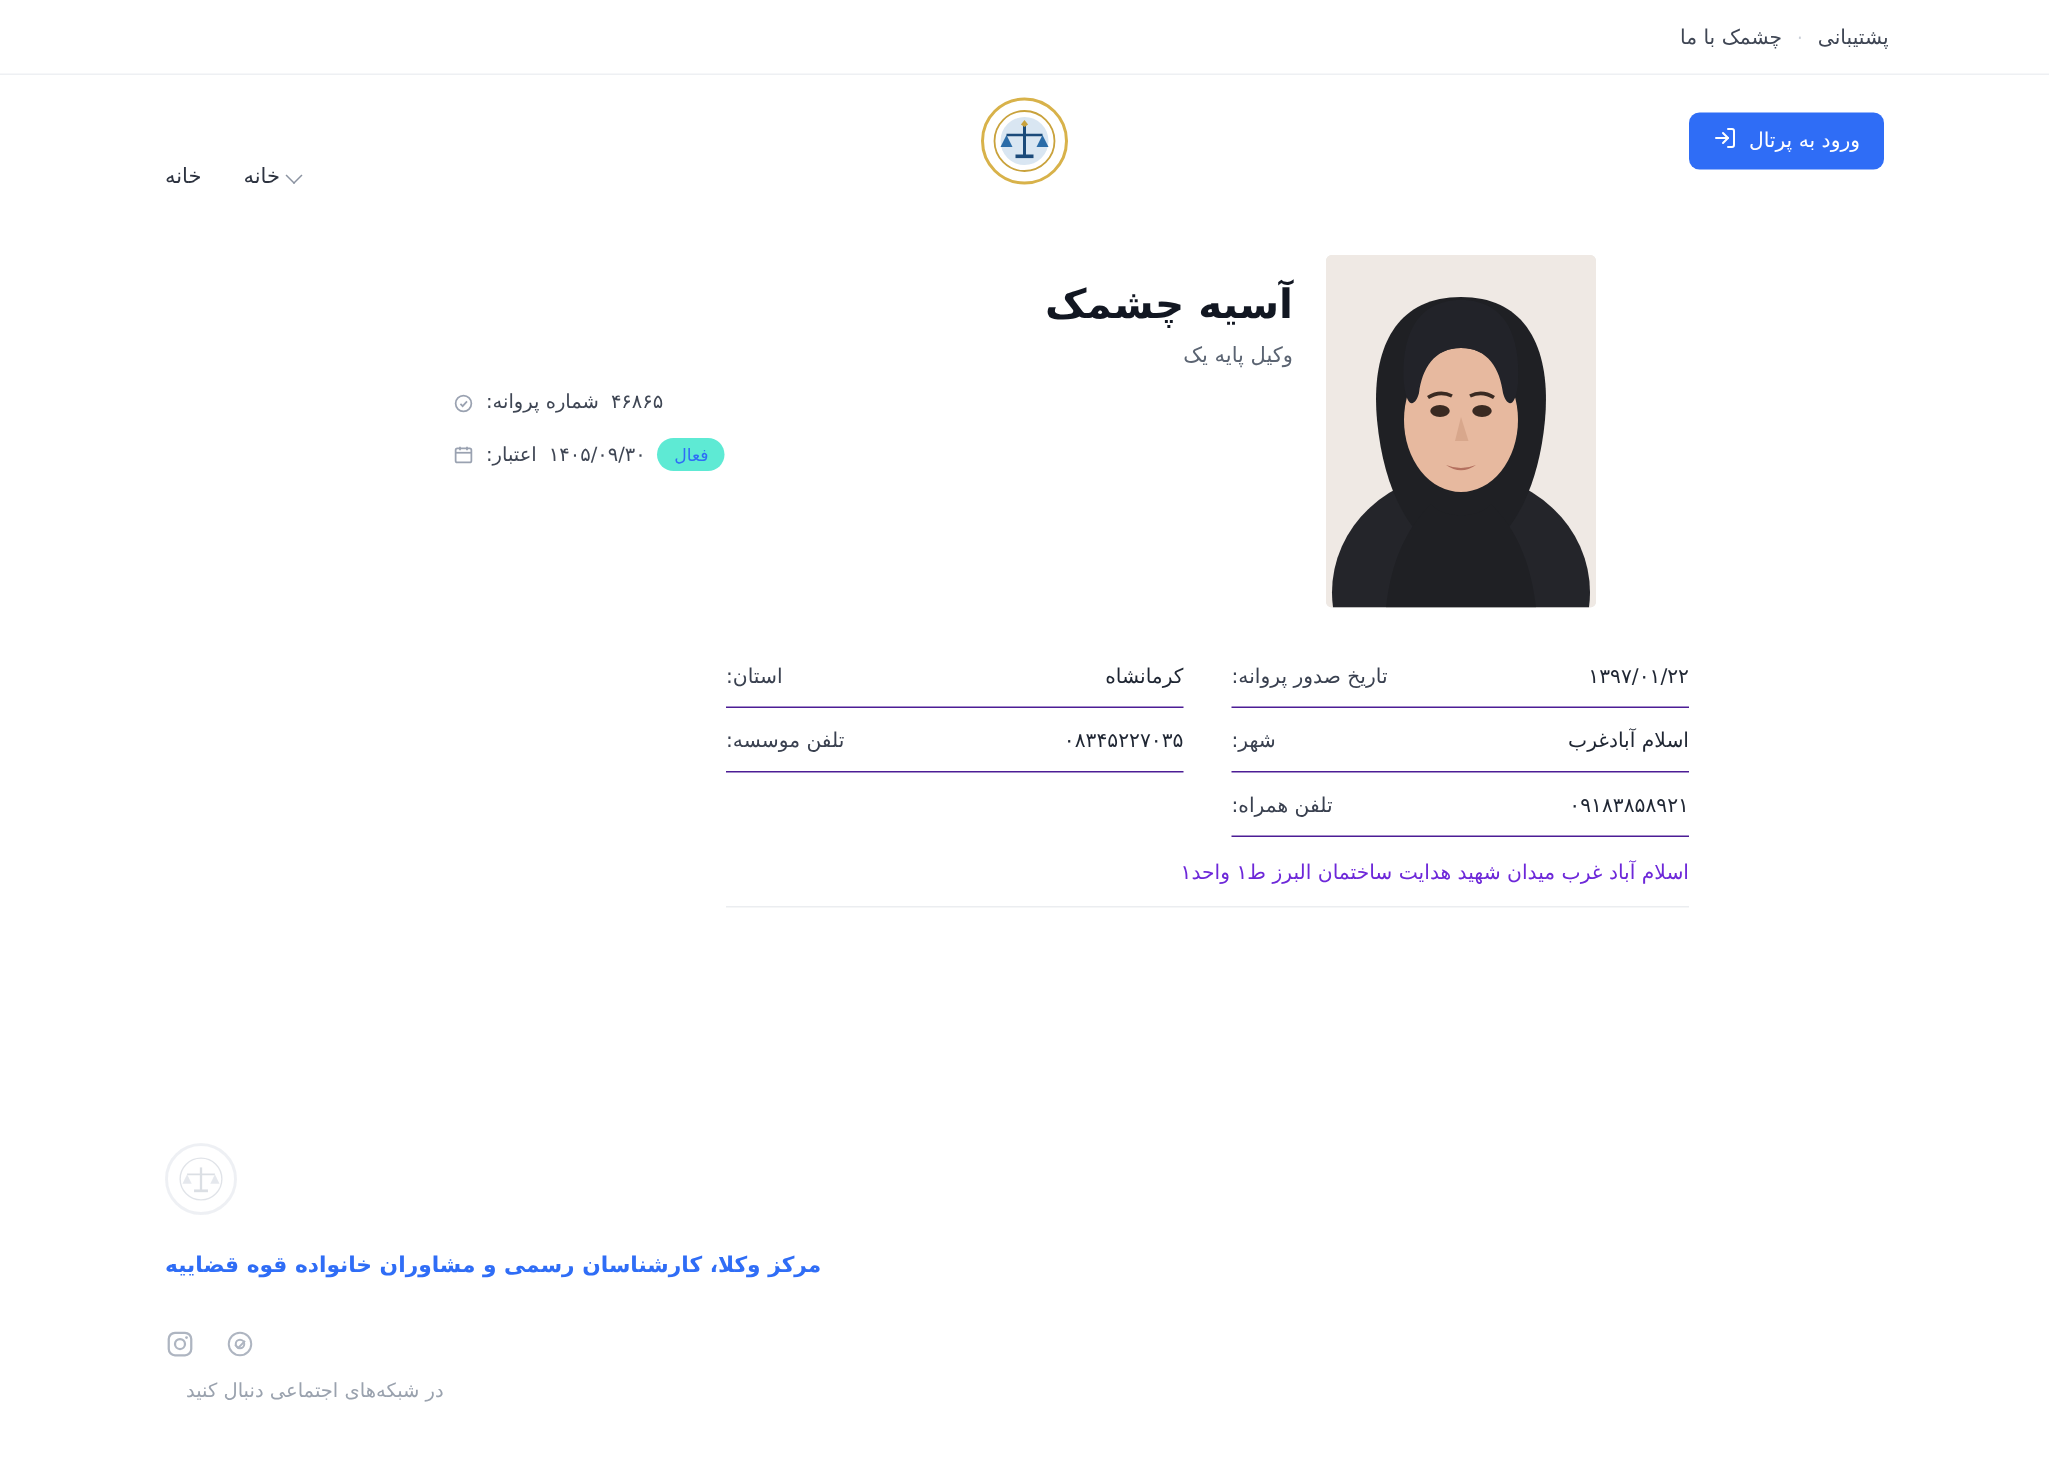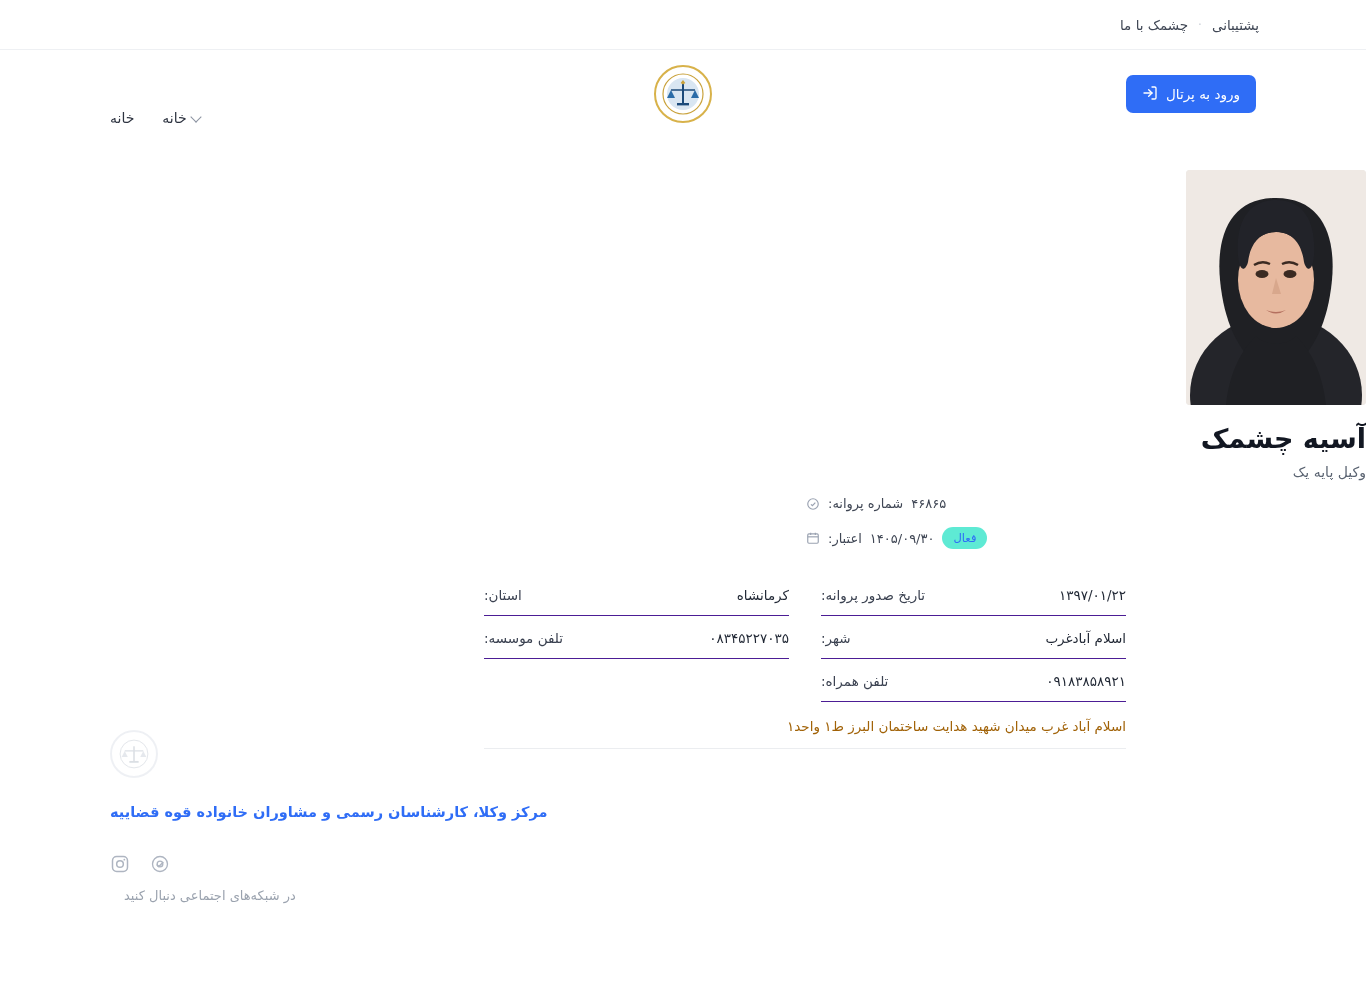--- a/index.html
+++ b/index.html
@@ -104,23 +104,24 @@
     align-items: center;
     gap: 8px;
     cursor: pointer;
     margin-left: 0;
   }
   .btn-portal svg { flex: 0 0 auto; }
 
   
   .profile {
     display: flex;
-    flex-direction: column;
+    flex-direction: row;
     justify-content: center;
     padding: 32px 0 0 0;
+    gap: 22px;
   }
   .photo {
     width: 180px;
     height: 235px;
     border-radius: 4px;
     overflow: hidden;
     background: #e8e5e2;
     flex: 0 0 auto;
   }
   .photo svg { display: block; }
@@ -189,27 +190,27 @@
   .cell .val { color: #1f2633; }
   .cell.empty { border-bottom: none; }
   .full {
     grid-column: 1 / span 2;
     border-bottom: 1px solid #ebedf0;
     padding: 16px 0 14px 0;
     text-align: right;
     font-size: 13.5px;
   }
   .full .lbl { color: #3a4150; display: block; margin-bottom: 8px; }
-  .full .val { color: #a16207; display: block; }
+  .full .val { color: #6d28d9; display: block; }
 
   
   .footer {
     position: absolute;
     left: 0; right: 0;
-    top: 730px;
+    top: 762px;
     padding: 0 110px;
     text-align: right;
   }
   .footer-logo {
     width: 48px; height: 48px;
     border-radius: 50%;
     border: 2px solid #dfe3ea;
     display: flex; align-items: center; justify-content: center;
     margin-right: auto;
     margin-left: 0;

